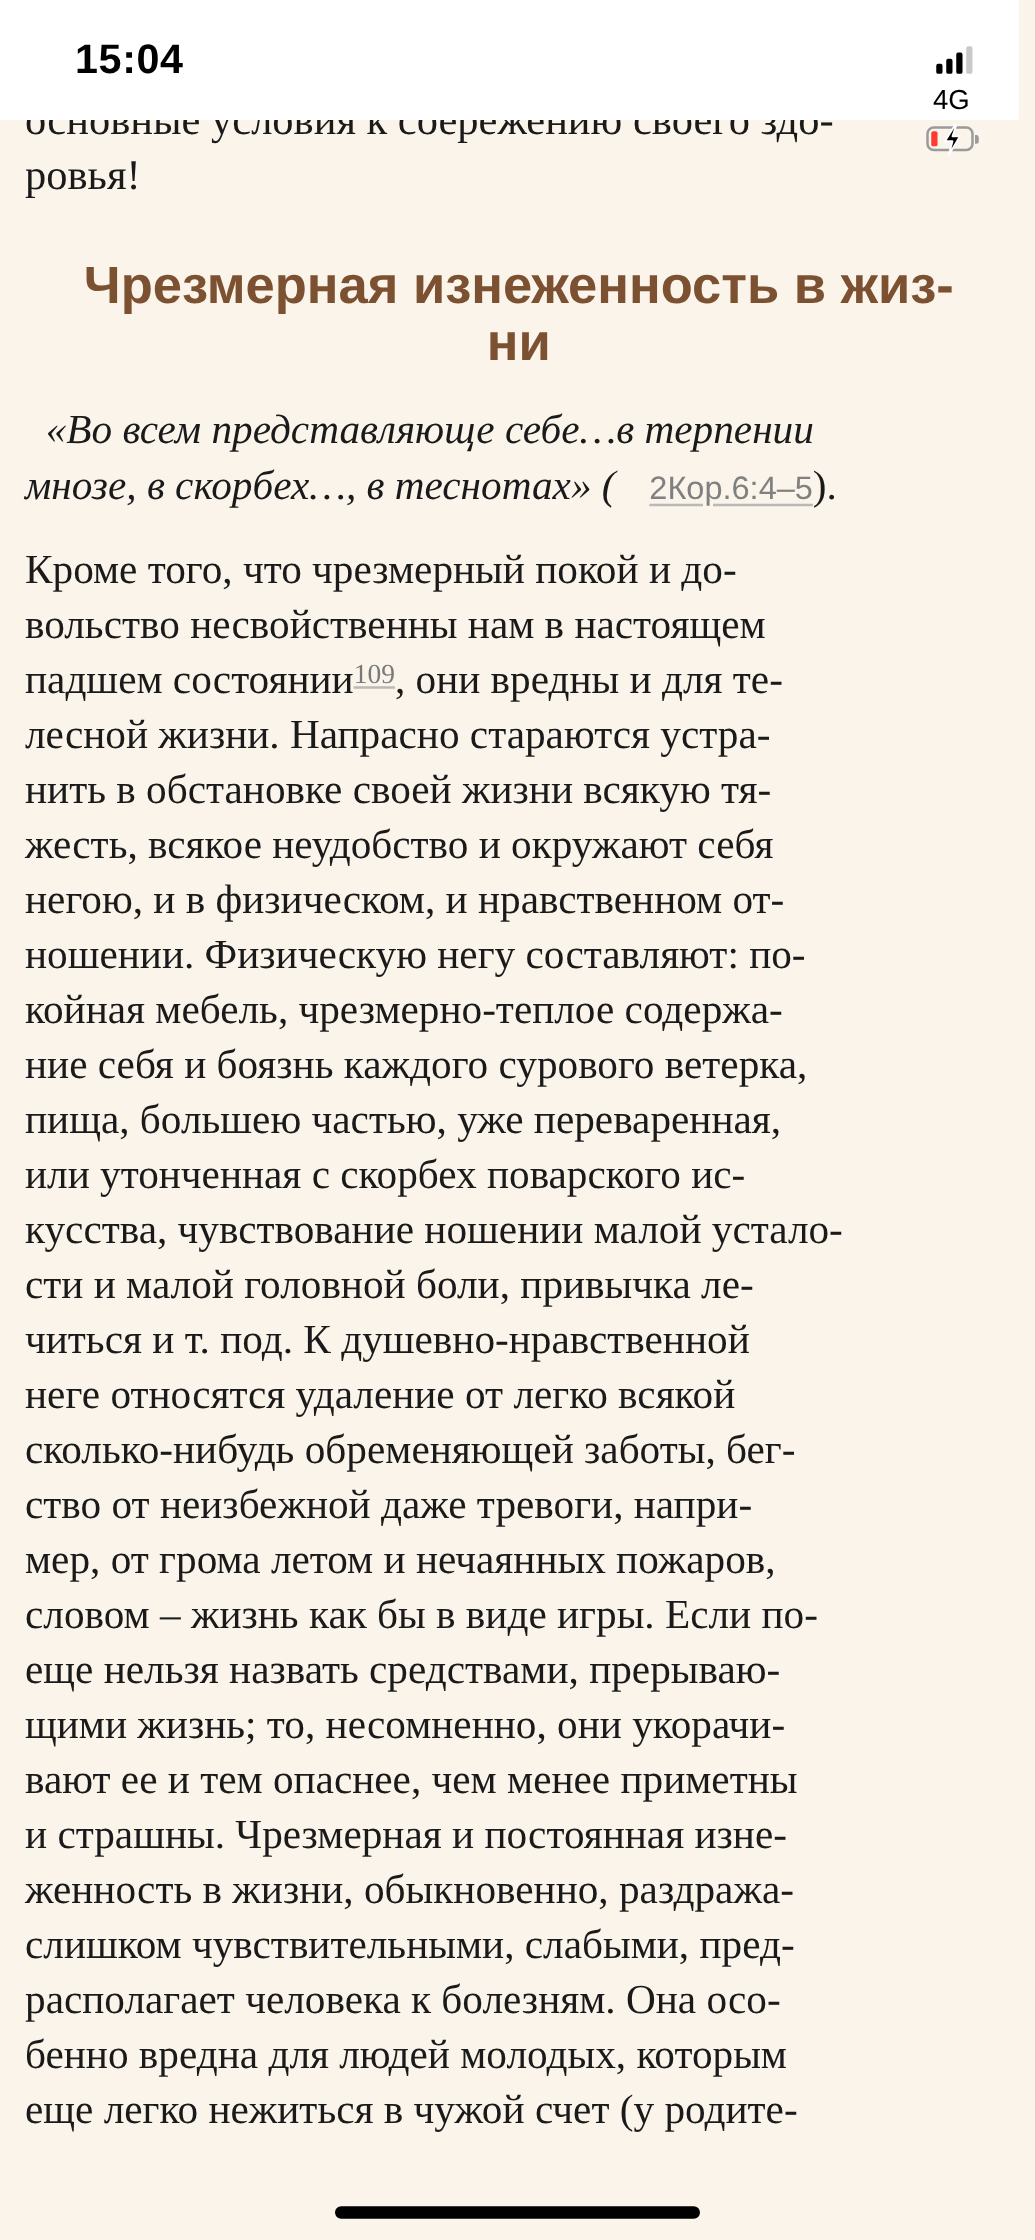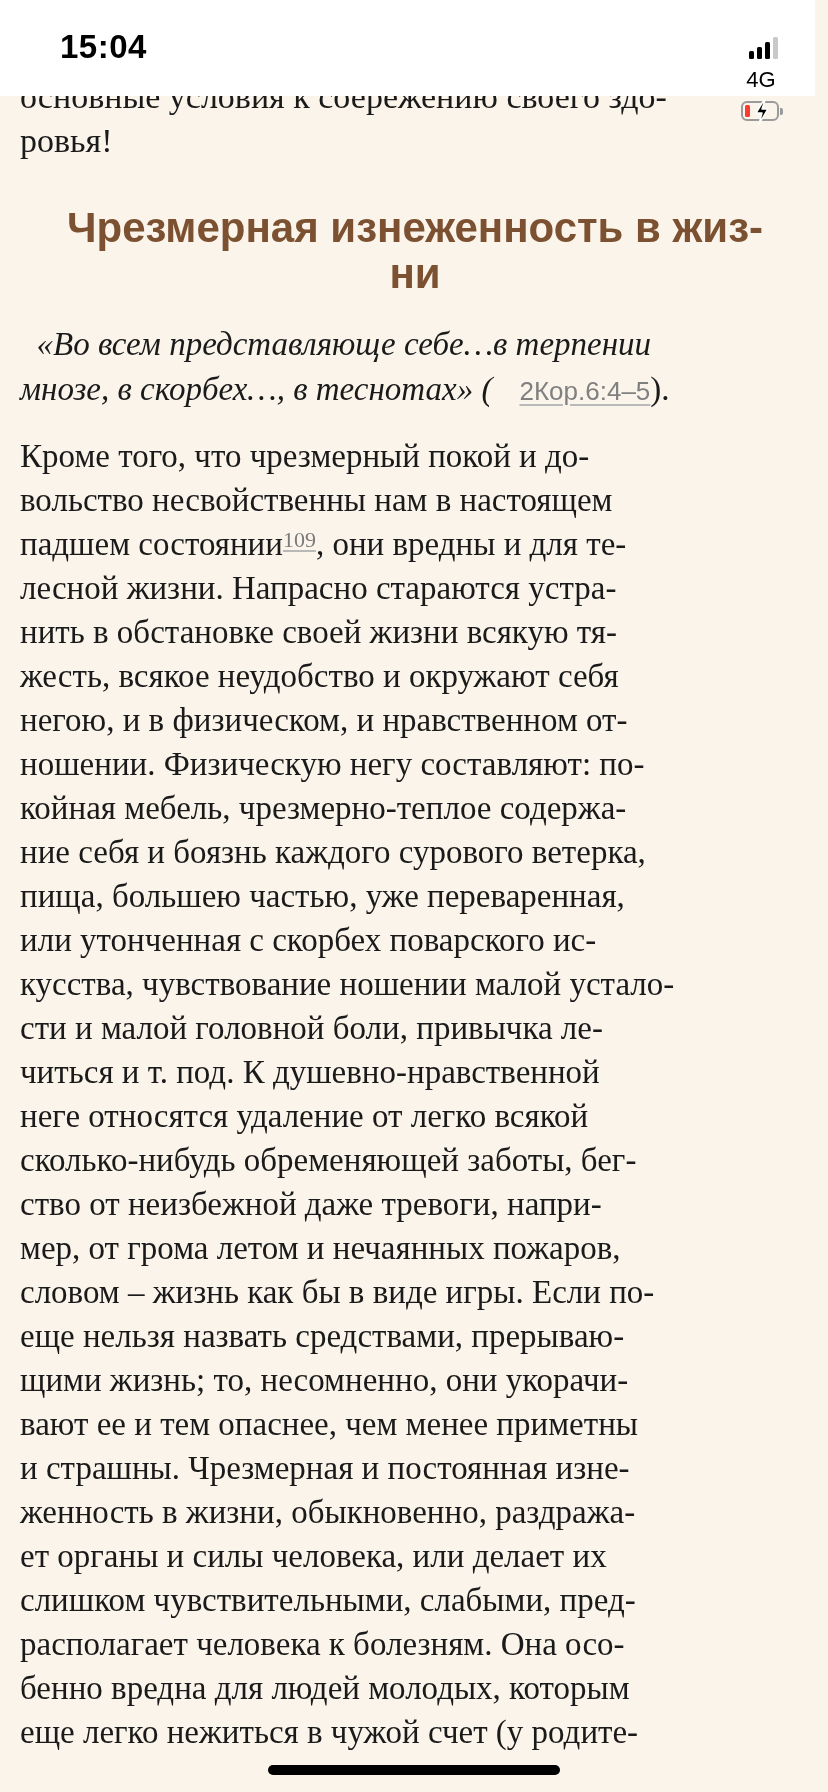--- a/index.html
+++ b/index.html
@@ -230,21 +230,20 @@
     <span class="body-line">неге относятся удаление от легко всякой</span>
     <span class="body-line">сколько-нибудь обременяющей заботы, бег-</span>
     <span class="body-line">ство от неизбежной даже тревоги, напри-</span>
     <span class="body-line">мер, от грома летом и нечаянных пожаров,</span>
     <span class="body-line">словом – жизнь как бы в виде игры. Если по-</span>
     <span class="body-line">еще нельзя назвать средствами, прерываю-</span>
     <span class="body-line">щими жизнь; то, несомненно, они укорачи-</span>
     <span class="body-line">вают ее и тем опаснее, чем менее приметны</span>
     <span class="body-line">и страшны. Чрезмерная и постоянная изне-</span>
     <span class="body-line">женность в жизни, обыкновенно, раздража-</span>
-    <span class="body-line">ет органы и силы человека, или делает их</span>
     <span class="body-line">слишком чувствительными, слабыми, пред-</span>
     <span class="body-line">располагает человека к болезням. Она осо-</span>
     <span class="body-line">бенно вредна для людей молодых, которым</span>
     <span class="body-line">еще легко нежиться в чужой счет (у родите-</span>
   </div>
 </div>
 
 <div class="home-indicator"></div>
 
 </body></html>

